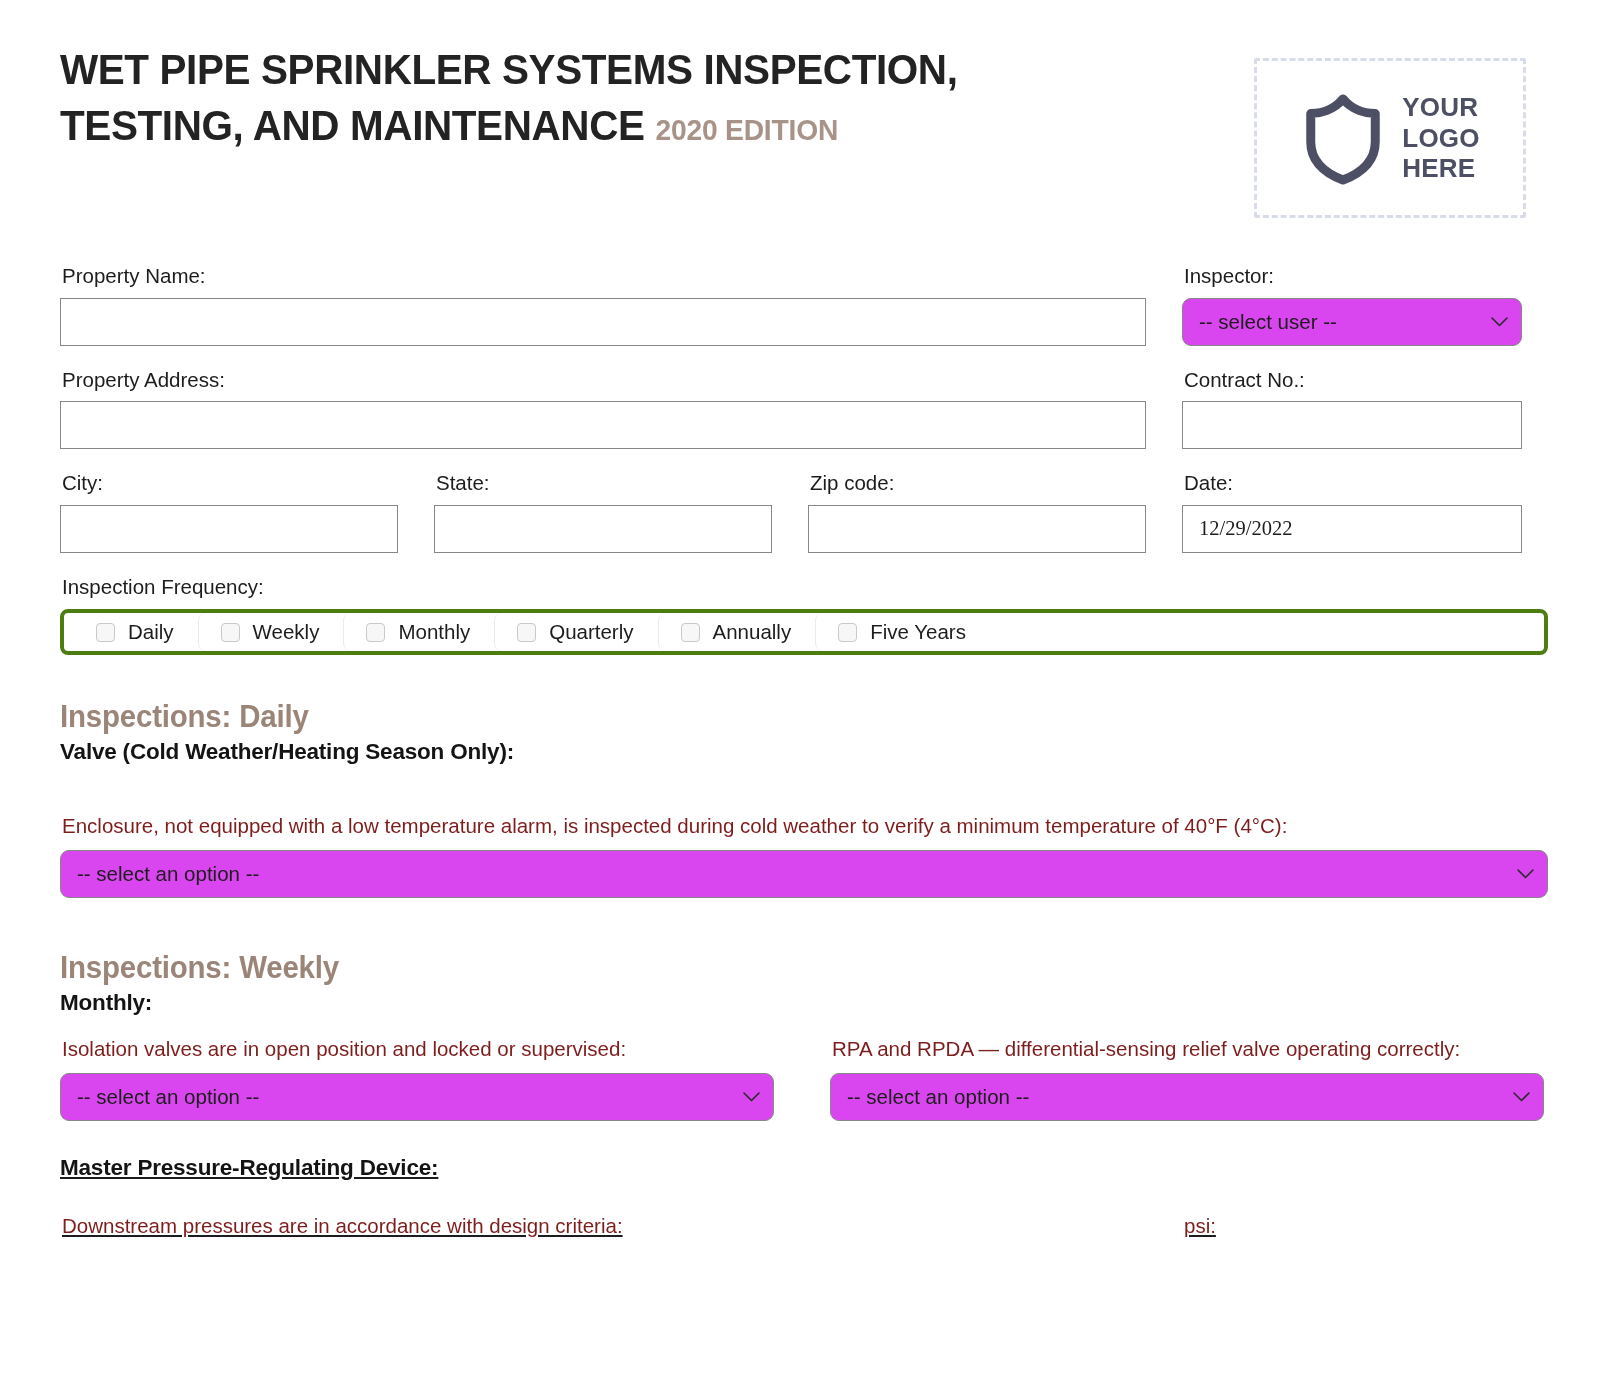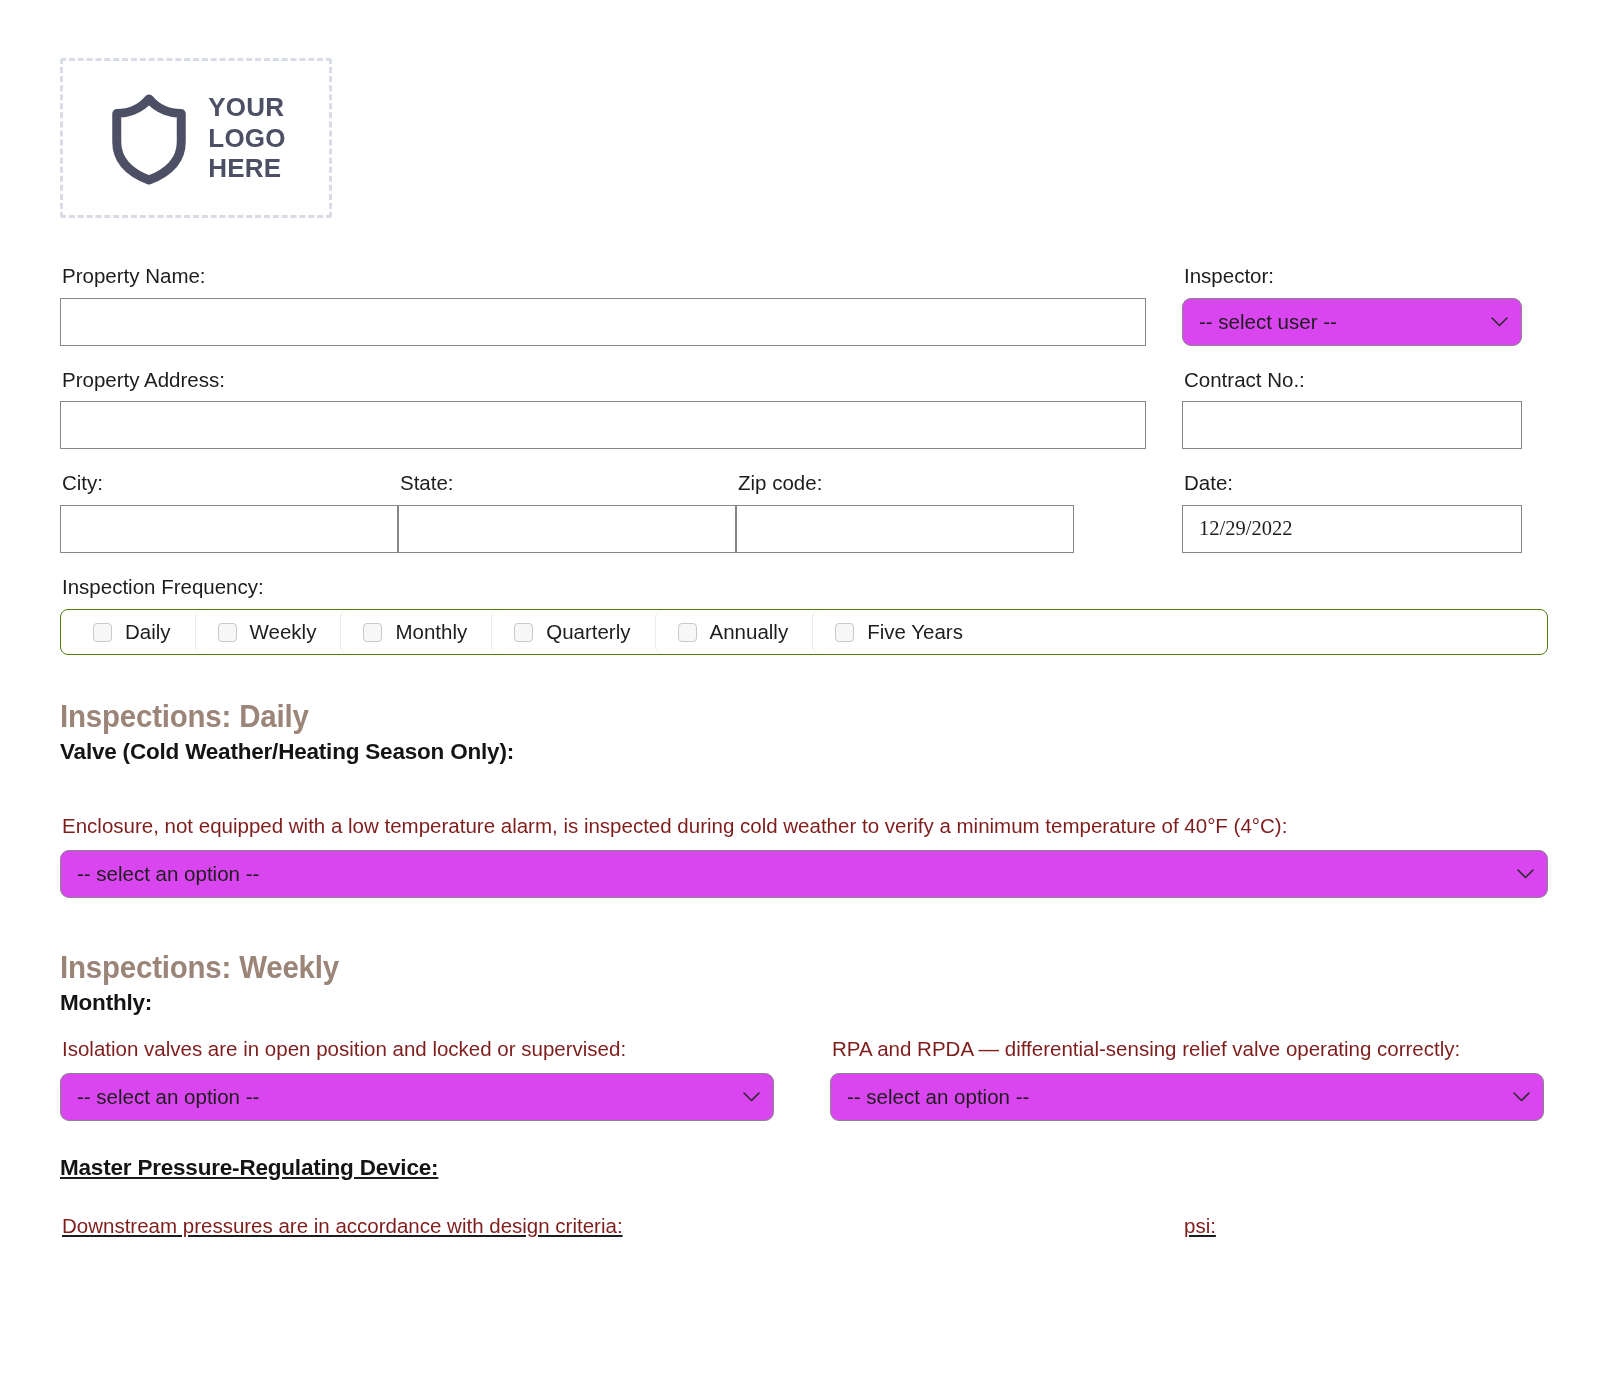--- a/index.html
+++ b/index.html
@@ -103,29 +103,29 @@
     height: 10px;
     pointer-events: none;
   }
   .chev svg { display: block; }
 
   .row { display: flex; }
   .left-col { width: 1086px; flex: none; }
   .right-col { width: 340px; flex: none; margin-left: 36px; }
 
   .mb-row { margin-top: 22px; }
-  .triplet { display: flex; }
+  .triplet { display: flex; gap: 36px; }
   .triplet > div:nth-child(1) { width: 338px; }
   .triplet > div:nth-child(2) { width: 338px; }
   .triplet > div:nth-child(3) { width: 338px; }
 
   
   .freq-bar {
     margin-top: 10px;
-    border: 1px solid #4d7c0f;
+    border: 4px solid #4d7c0f;
     border-radius: 8px;
     height: 46px;
     display: flex;
     align-items: stretch;
     background: #fff;
     width: 100%;
   }
   .freq-item {
     display: flex;
     align-items: center;
@@ -179,20 +179,27 @@
   .mprd-row { display: flex; margin-top: 30px; }
   .mprd-row .q1 { width: 1086px; flex: none; }
   .mprd-row .q2 { width: 340px; flex: none; margin-left: 36px; }
 </style>
 </head>
 <body>
 
 <div class="page">
 
   <div class="header">
+    <div class="title-block">
+      <h1 class="doc-title">
+        <span>WET PIPE SPRINKLER SYSTEMS INSPECTION,</span><br>
+        <span>TESTING, AND MAINTENANCE</span>
+        <span class="doc-edition">2020 Edition</span>
+      </h1>
+    </div>
 
     <div class="logo-box">
       <span>
         <svg class="logo-shield" viewBox="0 0 44 48" fill="none" xmlns="http://www.w3.org/2000/svg">
           <path d="M22 4 C17 10 10 11.5 5.5 11.5 V26 C5.5 36 13 42 22 45.5 C31 42 38.5 36 38.5 26 V11.5 C34 11.5 27 10 22 4 Z" stroke="#4d5064" stroke-width="4.6" stroke-linejoin="round" stroke-linecap="round" fill="none"></path>
         </svg>
       </span>
       <span class="logo-text">
         <span>YOUR</span><br>
         <span>LOGO</span><br>

